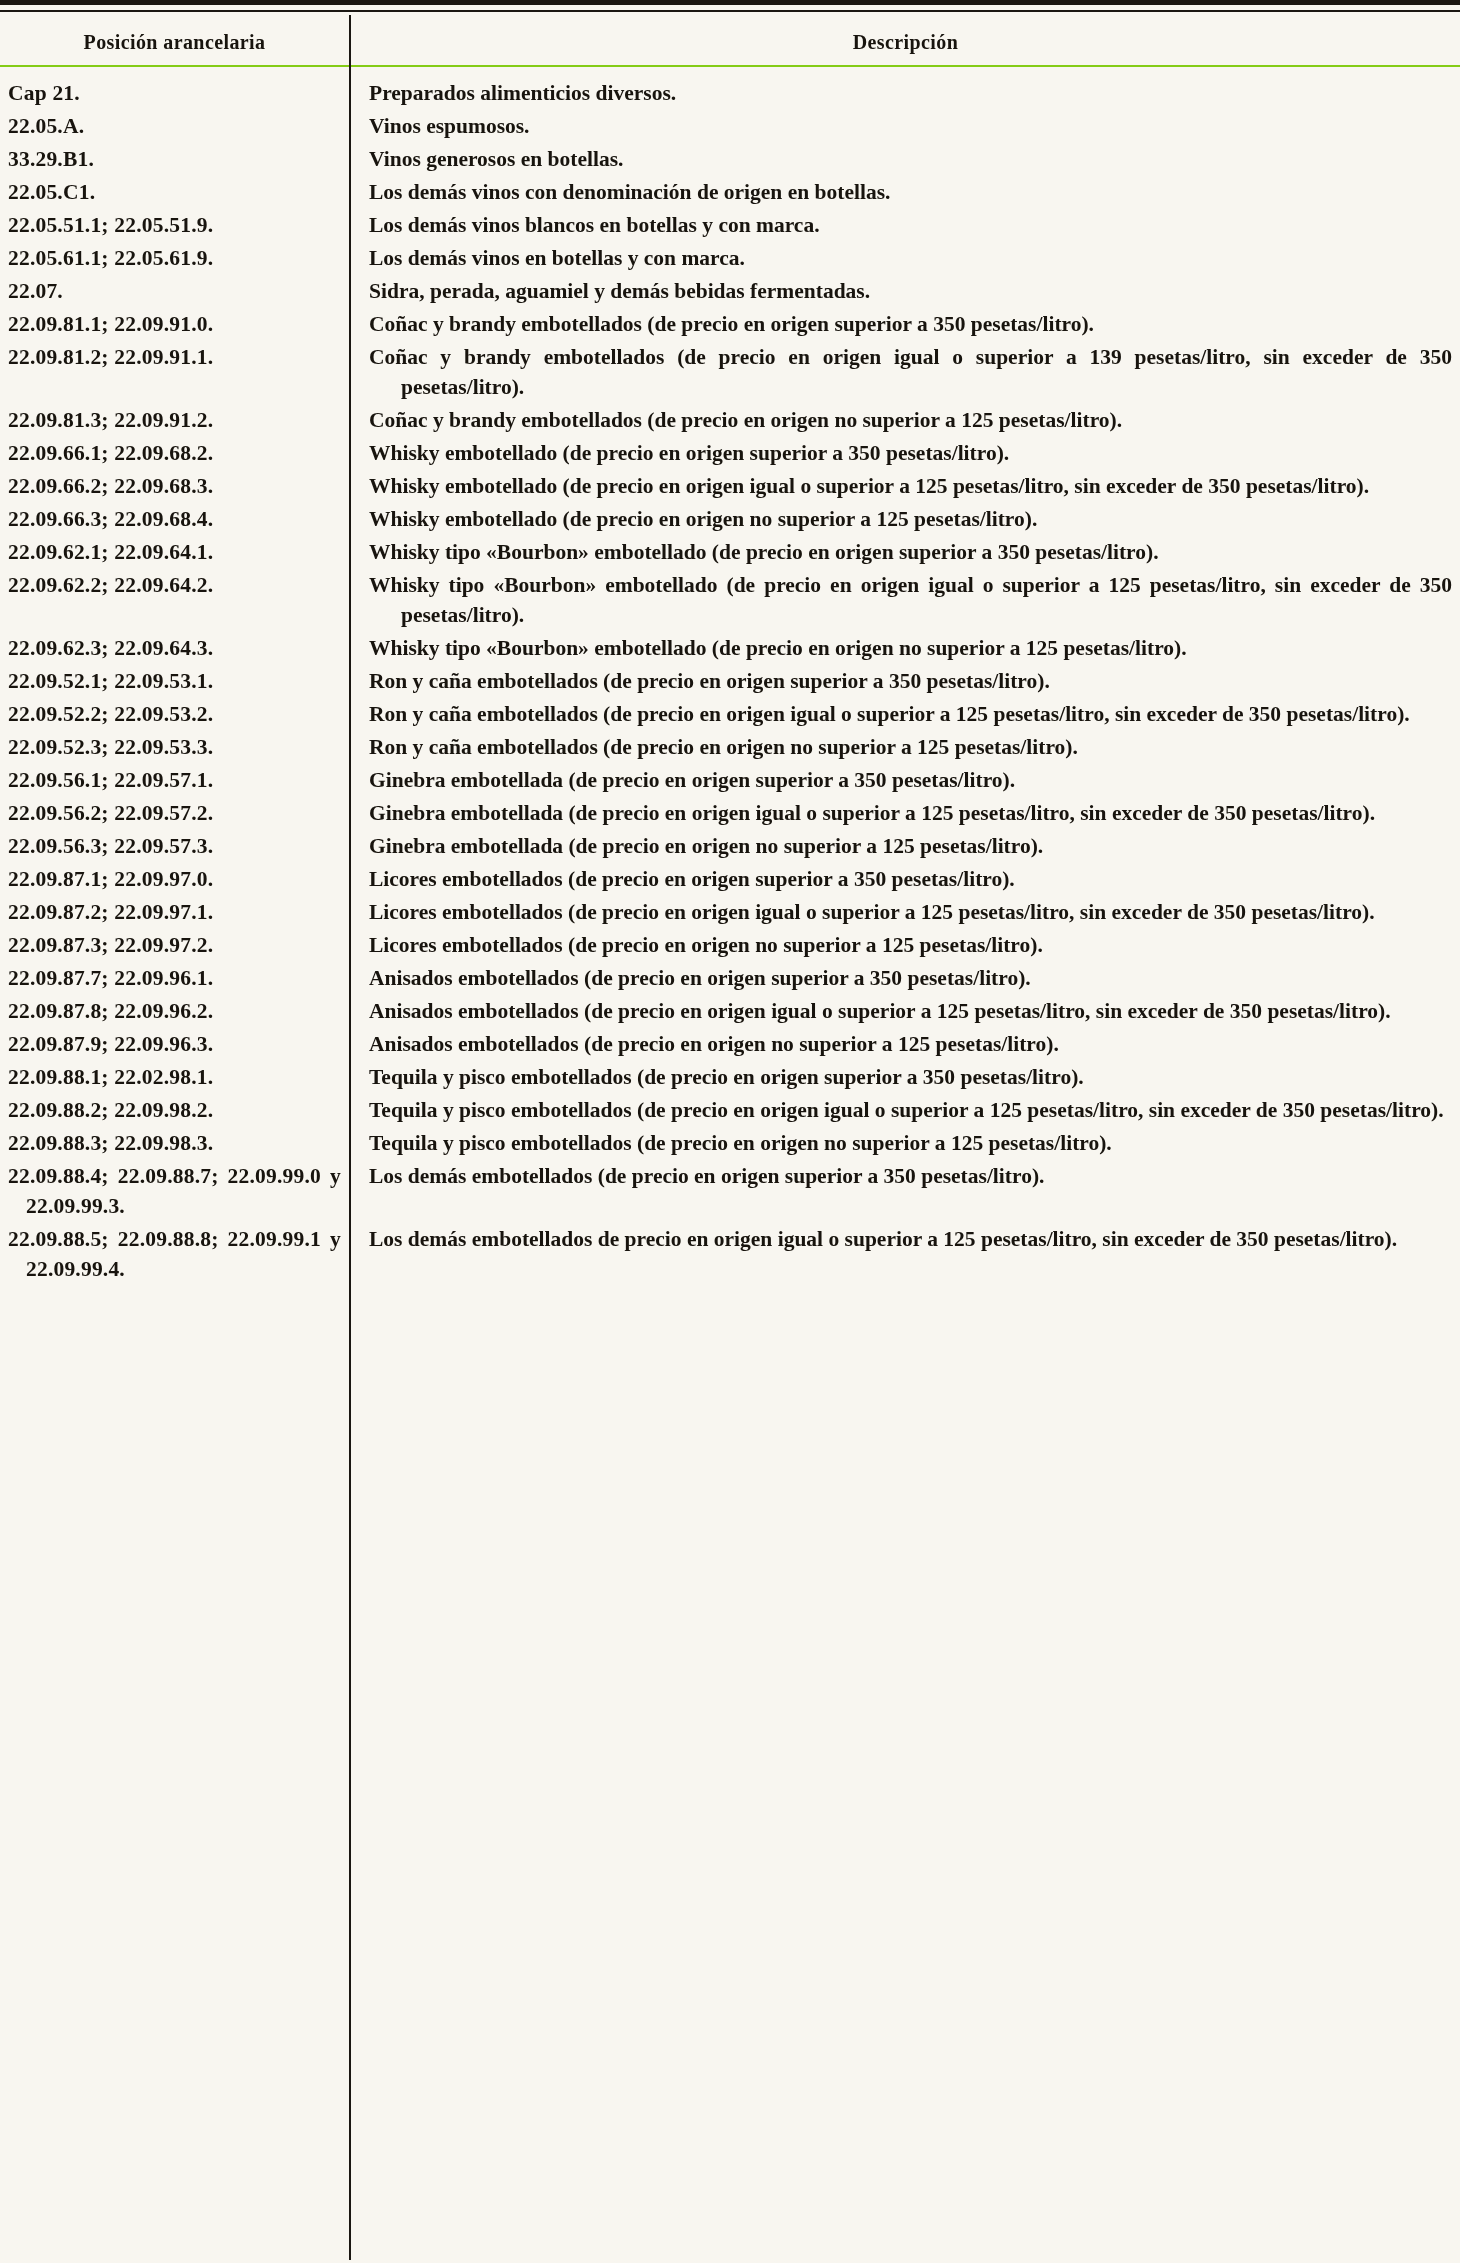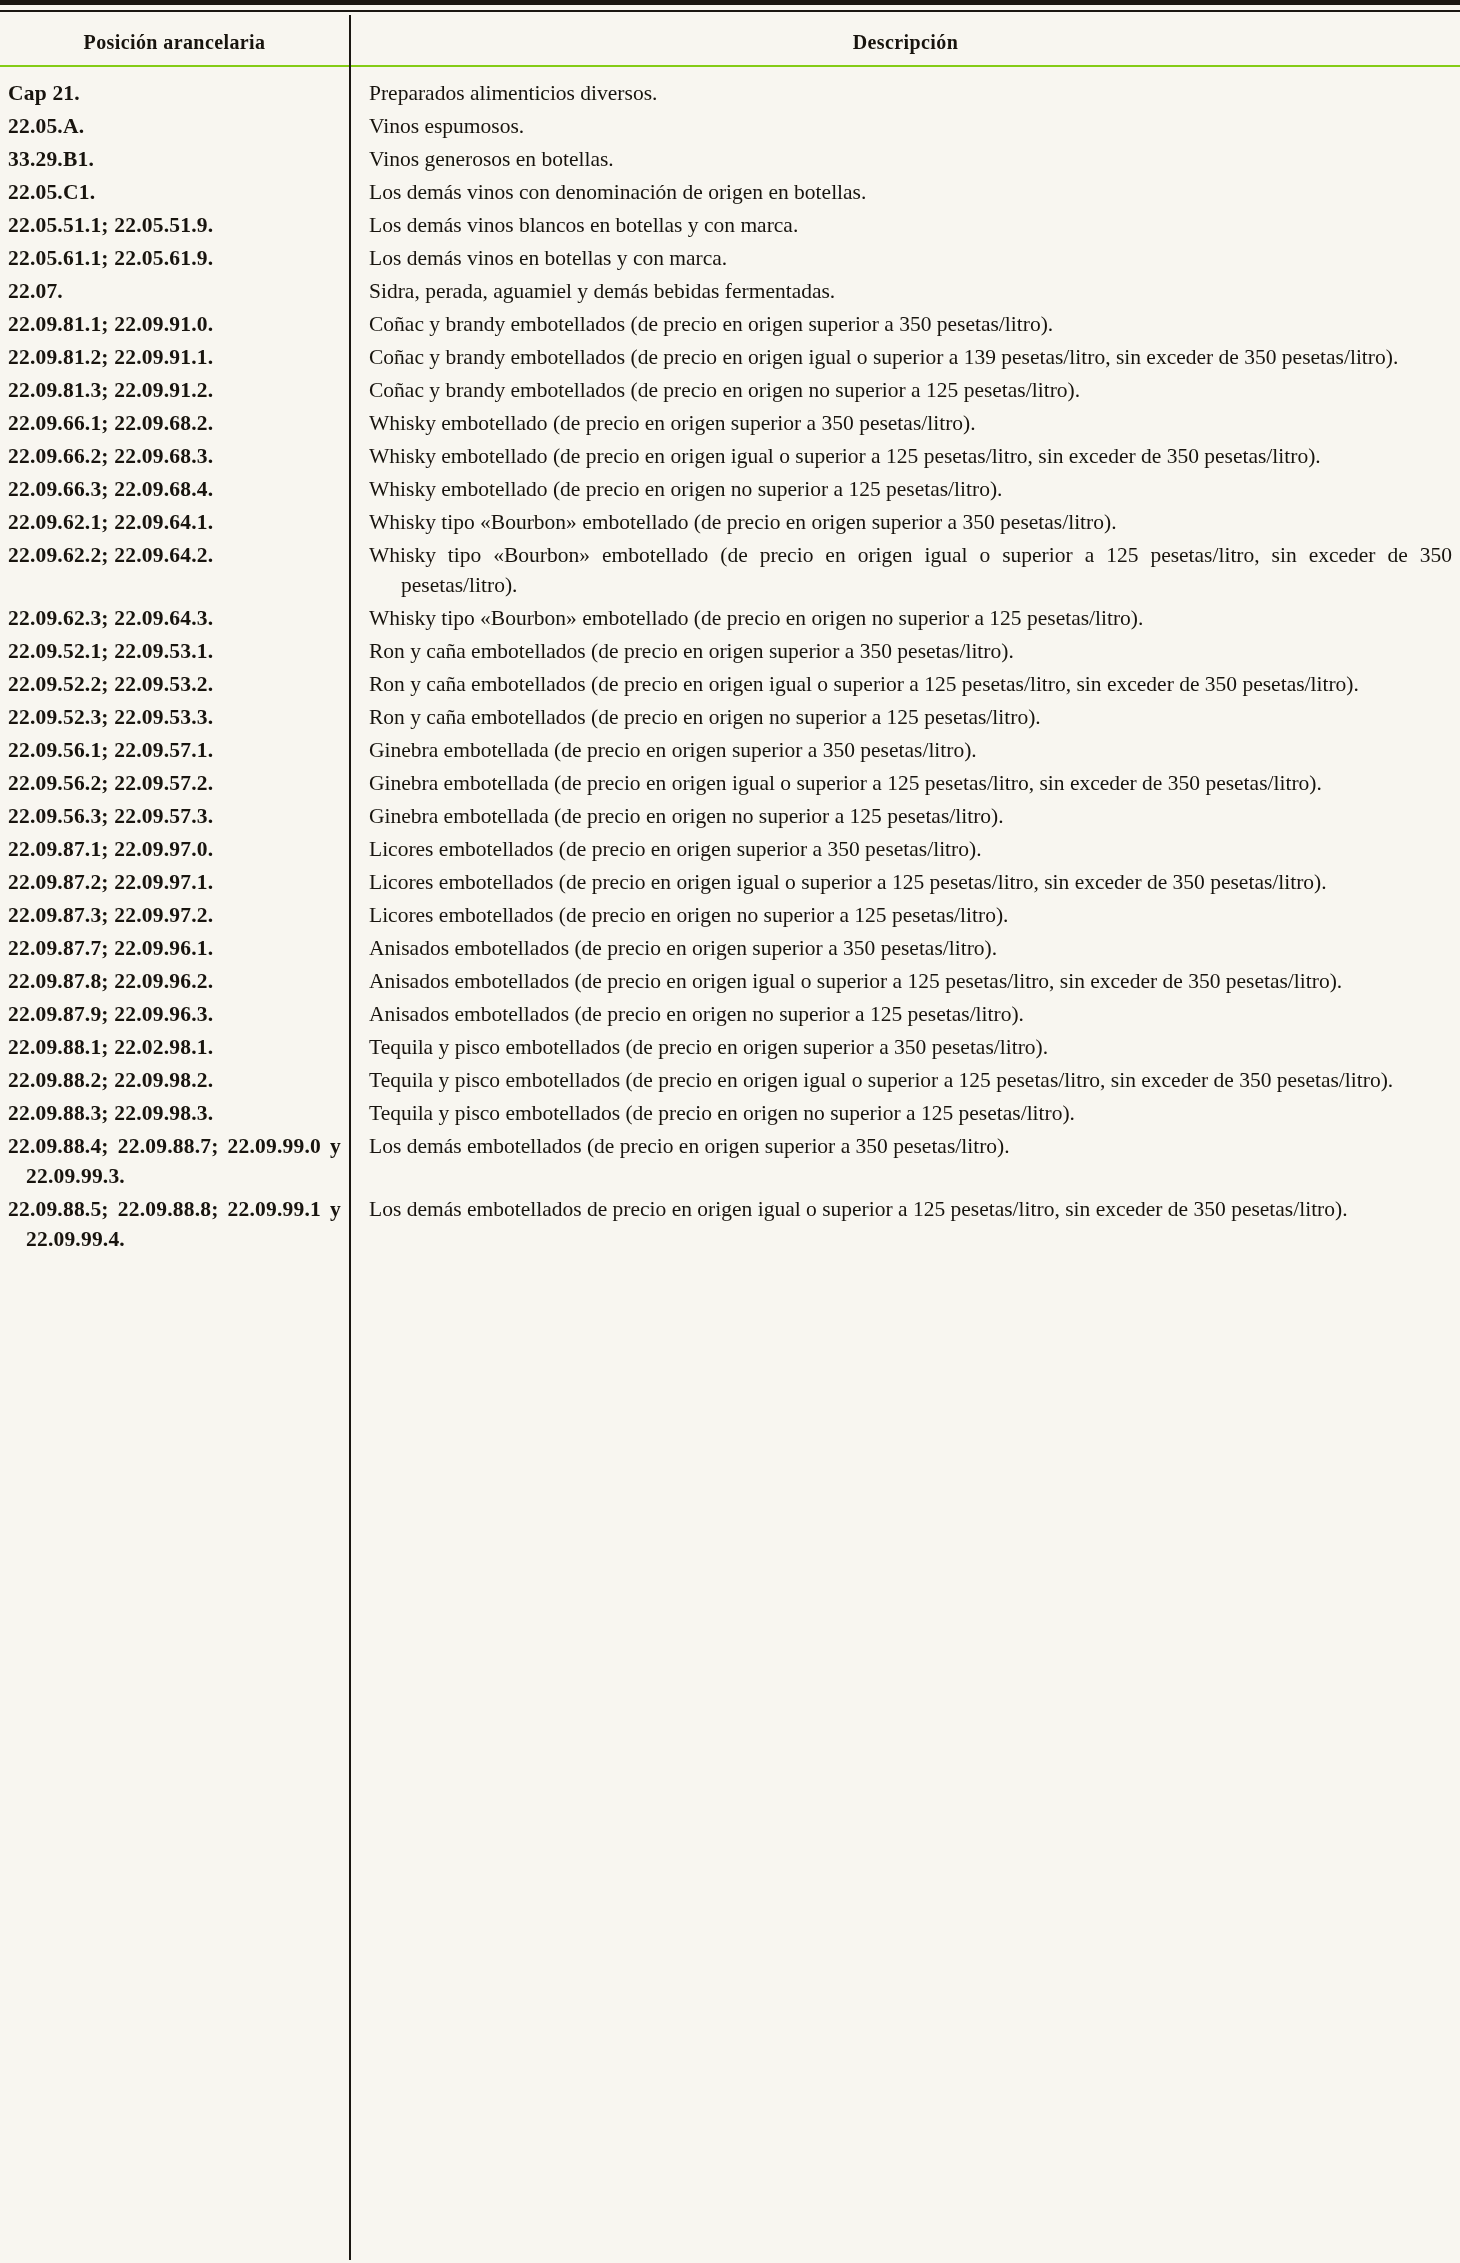--- a/index.html
+++ b/index.html
@@ -44,42 +44,42 @@
     border-bottom: 2px solid #84cc16;
     letter-spacing: 0.4px;
   }
   .th-left  { width: 349px; }
   .th-right { flex: 1; margin-left: 2px; }
   .tbody { padding-top: 11px; }
   .row {
     display: flex;
     align-items: flex-start;
     margin-bottom: 3px;
-    gap: 6px;
   }
   .cell {
     font-size: 21.5px;
     line-height: 30px;
   }
   .cell.code {
     width: 349px;
     font-weight: bold;
     padding-left: 26px;
     padding-right: 8px;
     text-indent: -18px;
     text-align: justify;
     letter-spacing: 0.2px;
   }
   .cell.desc {
     flex: 1;
-    margin-left: 0;
+    margin-left: 6px;
     padding-left: 46px;
     padding-right: 8px;
     text-indent: -32px;
     text-align: justify;
+    font-weight: bold;
   }
 </style>
 </head>
 <body>
 
 <div class="page">
   <div class="top-rule"></div>
   <div class="table">
     <div class="vline"></div>
     <div class="thead">

